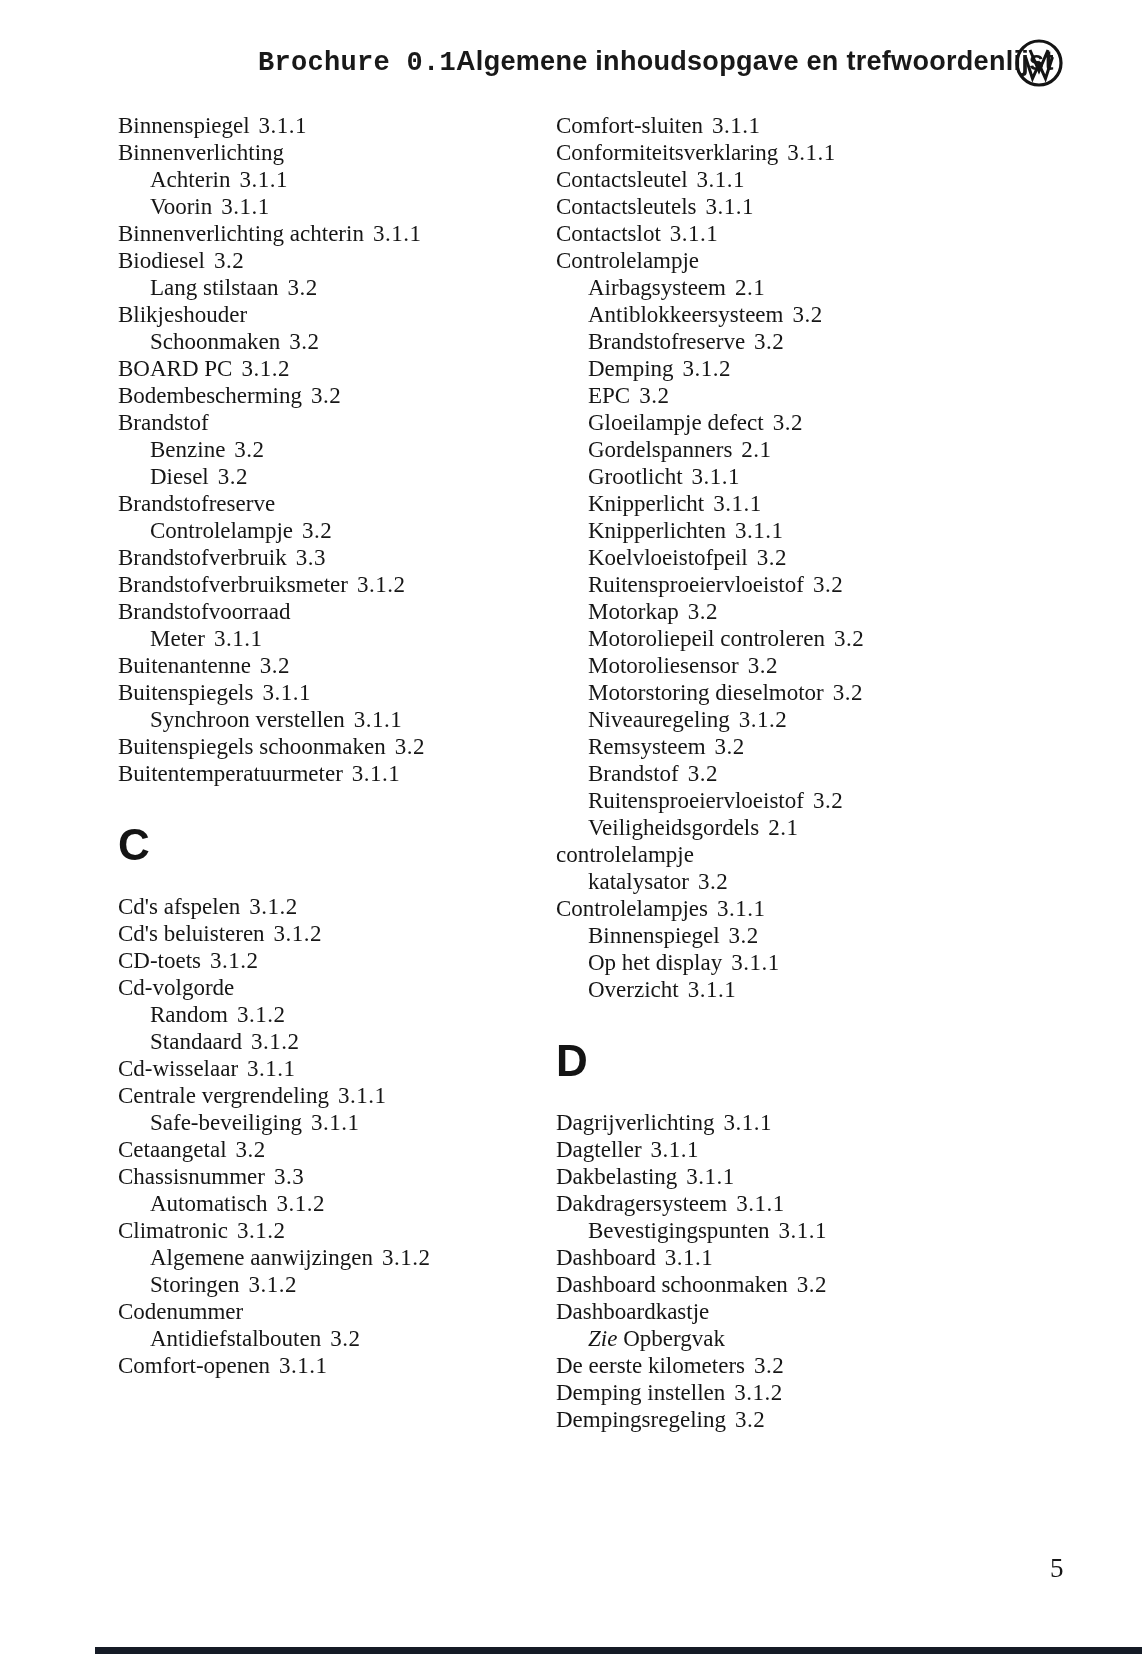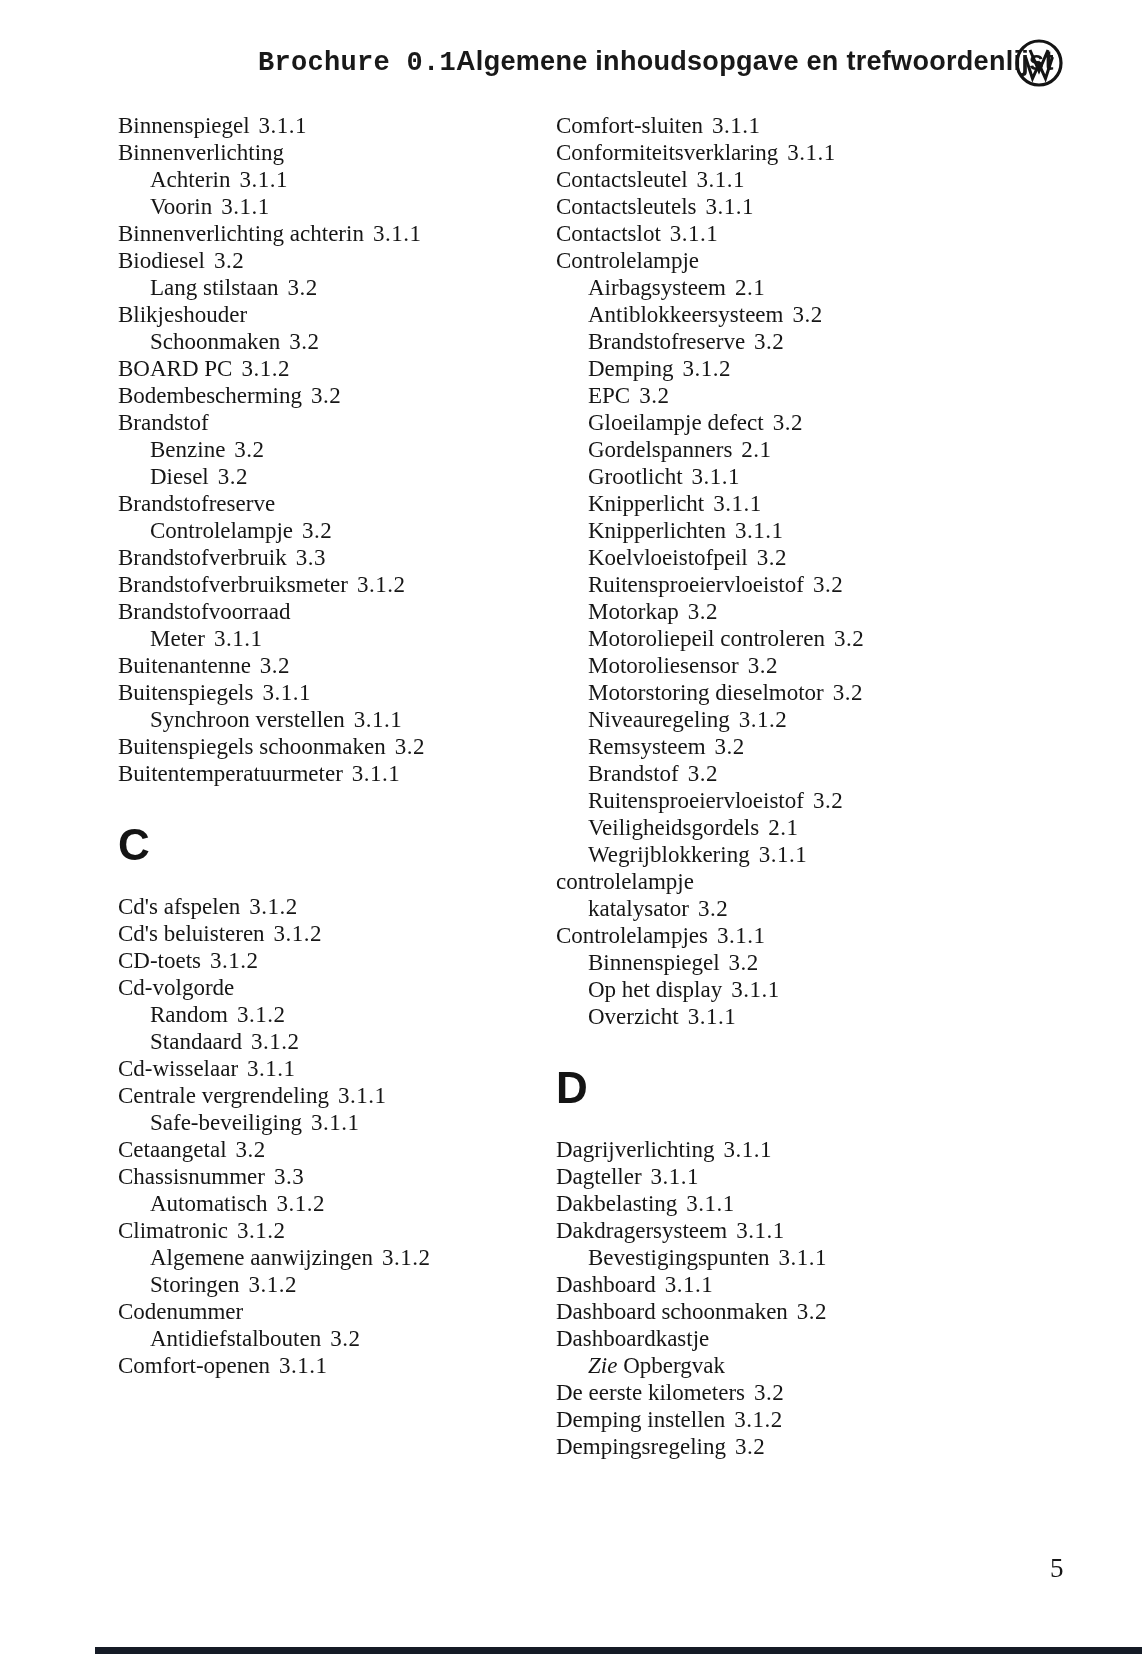--- a/index.html
+++ b/index.html
@@ -123,21 +123,20 @@
       <div class="entry ind"><span>Ruitensproeiervloeistof</span><span class="ref">3.2</span></div>
       <div class="entry ind"><span>Motorkap</span><span class="ref">3.2</span></div>
       <div class="entry ind"><span>Motoroliepeil controleren</span><span class="ref">3.2</span></div>
       <div class="entry ind"><span>Motoroliesensor</span><span class="ref">3.2</span></div>
       <div class="entry ind"><span>Motorstoring dieselmotor</span><span class="ref">3.2</span></div>
       <div class="entry ind"><span>Niveauregeling</span><span class="ref">3.1.2</span></div>
       <div class="entry ind"><span>Remsysteem</span><span class="ref">3.2</span></div>
       <div class="entry ind"><span>Brandstof</span><span class="ref">3.2</span></div>
       <div class="entry ind"><span>Ruitensproeiervloeistof</span><span class="ref">3.2</span></div>
       <div class="entry ind"><span>Veiligheidsgordels</span><span class="ref">2.1</span></div>
-      <div class="entry ind"><span>Wegrijblokkering</span><span class="ref">3.1.1</span></div>
       <div class="entry"><span>controlelampje</span></div>
       <div class="entry ind"><span>katalysator</span><span class="ref">3.2</span></div>
       <div class="entry"><span>Controlelampjes</span><span class="ref">3.1.1</span></div>
       <div class="entry ind"><span>Binnenspiegel</span><span class="ref">3.2</span></div>
       <div class="entry ind"><span>Op het display</span><span class="ref">3.1.1</span></div>
       <div class="entry ind"><span>Overzicht</span><span class="ref">3.1.1</span></div>
       <div class="letter">D</div>
       <div class="entry"><span>Dagrijverlichting</span><span class="ref">3.1.1</span></div>
       <div class="entry"><span>Dagteller</span><span class="ref">3.1.1</span></div>
       <div class="entry"><span>Dakbelasting</span><span class="ref">3.1.1</span></div>

